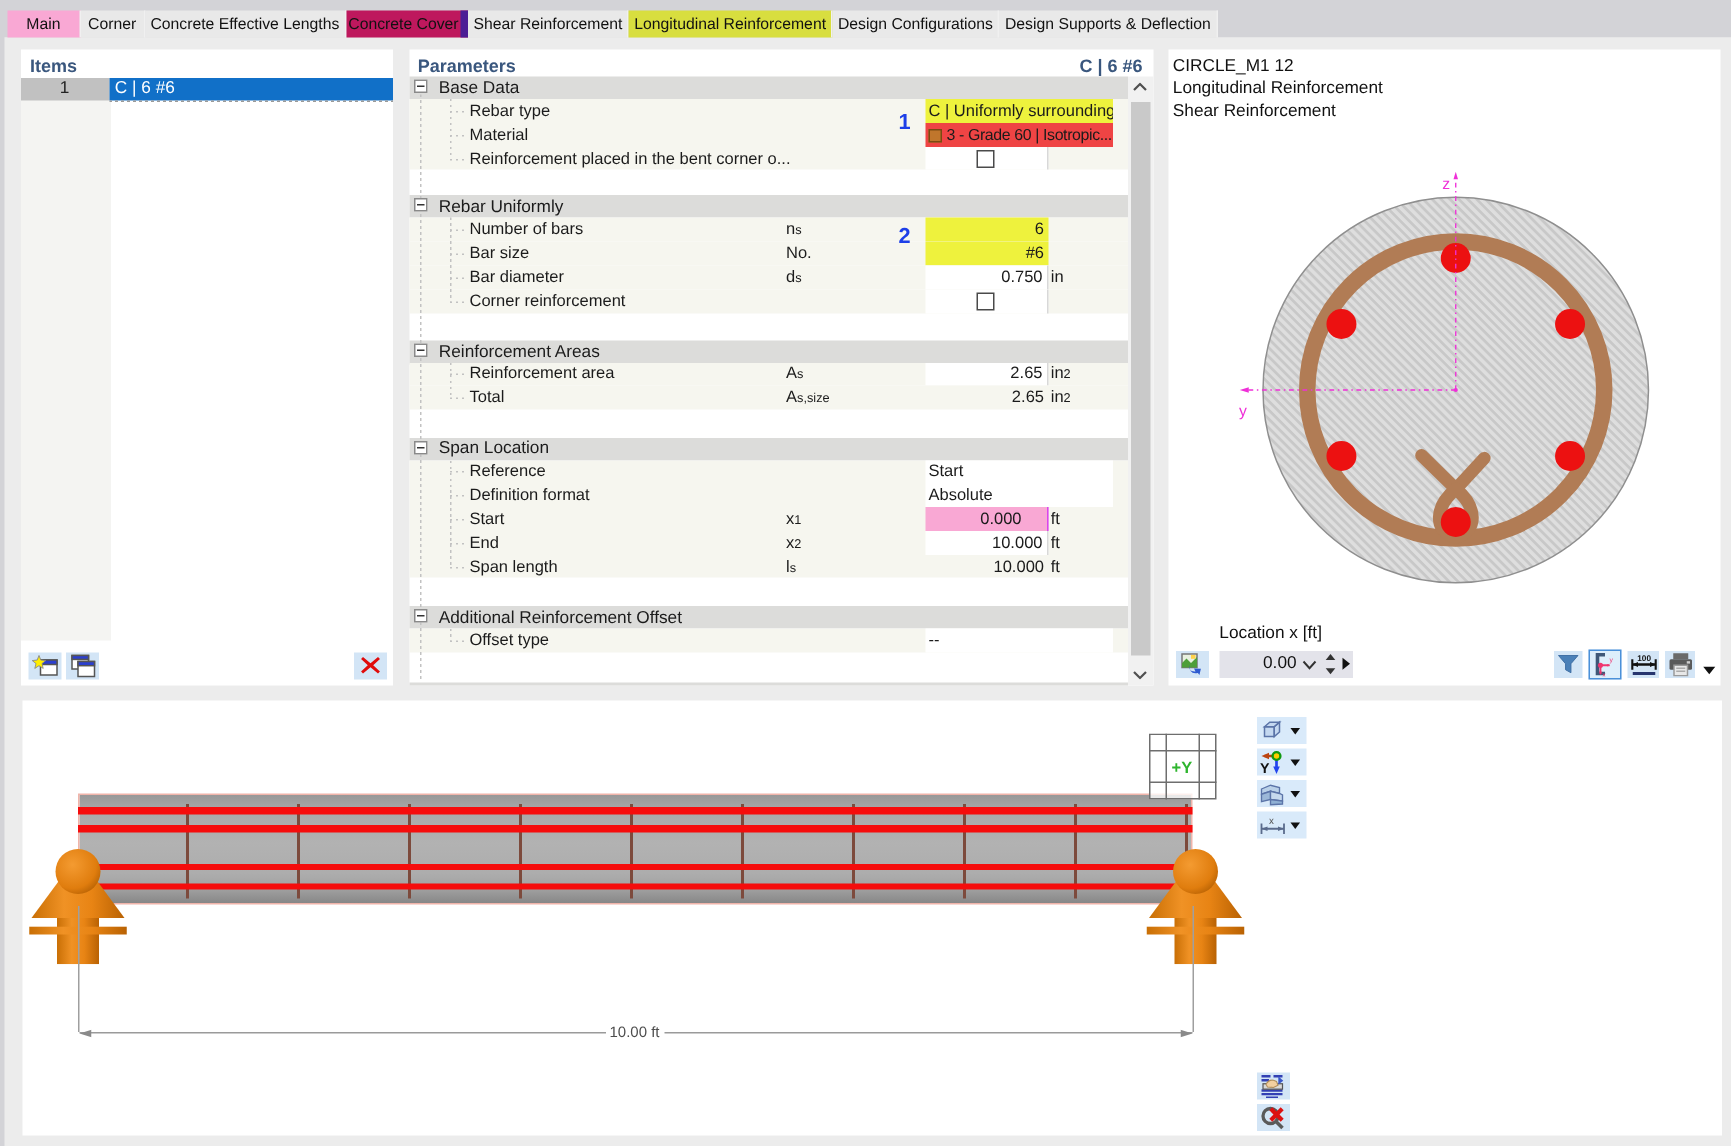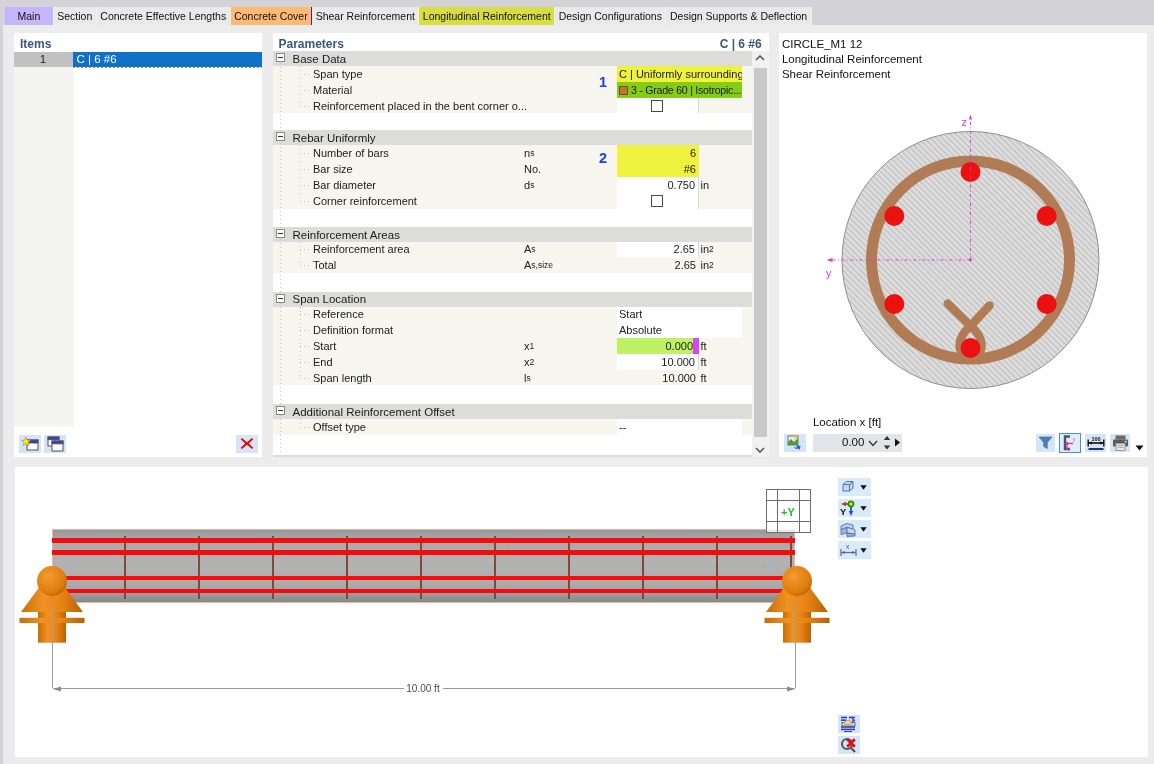--- a/index.html
+++ b/index.html
@@ -21,24 +21,24 @@
 .mbox:after{content:"";position:absolute;left:1px;right:1px;top:3px;border-top:1px solid #333}
 .icobtn{position:absolute;background:#d3e5f6;display:flex;align-items:center;justify-content:center}
 </style></head>
 <body>
 
 <div class="abs" style="left:0;top:0;width:1154px;height:24.5px;background:#d3d3d7"></div>
 <div class="abs" style="left:0;top:24.5px;width:1154px;height:739.5px;background:#ececec"></div>
 <div class="abs" style="left:0;top:0;width:3px;height:764px;background:#d3d3d7"></div>
 <div class="abs" style="left:5px;top:7px;height:17.5px;display:flex;font-size:10.5px;color:#111">
 
-<div style="background:#c4b5fd;width:48.8px;height:17.5px;display:flex;align-items:center;justify-content:center;border-right:1px solid #f0f0f0;white-space:nowrap;overflow:hidden">Main</div>
-<div style="background:#e9e9e9;width:43px;height:17.5px;display:flex;align-items:center;justify-content:center;border-right:1px solid #f0f0f0;white-space:nowrap;overflow:hidden">Section</div>
+<div style="background:#f9a8d4;width:48.8px;height:17.5px;display:flex;align-items:center;justify-content:center;border-right:1px solid #f0f0f0;white-space:nowrap;overflow:hidden">Main</div>
+<div style="background:#e9e9e9;width:43px;height:17.5px;display:flex;align-items:center;justify-content:center;border-right:1px solid #f0f0f0;white-space:nowrap;overflow:hidden">Corner</div>
 <div style="background:#e9e9e9;width:133.9px;height:17.5px;display:flex;align-items:center;justify-content:center;border-right:1px solid #f0f0f0;white-space:nowrap;overflow:hidden">Concrete Effective Lengths</div>
-<div style="background:#fdba74;width:81.5px;height:17.5px;display:flex;align-items:center;justify-content:center;border-right:1px solid #4c1d95;white-space:nowrap;overflow:hidden">Concrete Cover</div>
+<div style="background:#be185d;width:81.5px;height:17.5px;display:flex;align-items:center;justify-content:center;border-right:5px solid #4c1d95;white-space:nowrap;overflow:hidden">Concrete Cover</div>
 <div style="background:#e9e9e9;width:107.2px;height:17.5px;display:flex;align-items:center;justify-content:center;border-right:1px solid #f0f0f0;white-space:nowrap;overflow:hidden">Shear Reinforcement</div>
 <div style="background:#d8de3f;width:135.8px;height:17.5px;display:flex;align-items:center;justify-content:center;border-right:1px solid #f0f0f0;white-space:nowrap;overflow:hidden">Longitudinal Reinforcement</div>
 <div style="background:#e9e9e9;width:111.3px;height:17.5px;display:flex;align-items:center;justify-content:center;border-right:1px solid #f0f0f0;white-space:nowrap;overflow:hidden">Design Configurations</div>
 <div style="background:#e9e9e9;width:145.2px;height:17.5px;display:flex;align-items:center;justify-content:center;border-right:1px solid #f0f0f0;white-space:nowrap;overflow:hidden">Design Supports &amp; Deflection</div>
 </div>
 
 <div class="panel" style="left:13.5px;top:33px;width:248.8px;height:424px">
  <div class="hdrtxt abs" style="left:6.5px;top:4px">Items</div>
  <div class="abs" style="left:0;top:18.5px;width:60px;height:375.5px;background:#f4f4f2"></div>
  <div class="abs" style="left:0;top:18.5px;width:59px;height:15.5px;background:#c1c1c1;display:flex;align-items:center;justify-content:center;color:#222">1</div>
@@ -68,26 +68,26 @@
 
 <div class="panel" style="left:272.5px;top:33px;width:496.2px;height:424px">
  <div class="hdrtxt abs" style="left:6px;top:4px">Parameters</div>
  <div class="hdrtxt abs" style="right:7px;top:4px">C | 6 #6</div>
 </div>
 
 <div class="sechdr" style="top:51px;height:15px">
     <span style="position:absolute;left:20px;top:0;bottom:0;display:flex;align-items:center;white-space:nowrap">Base Data</span>
   </div>
 <div class="row" style="top:66px;height:16px">
-    <span class="lbl">Span type</span>
+    <span class="lbl">Rebar type</span>
     <div class="val" style="left:344px;width:125.5px;background:#eef23d;padding-left:2.5px">C | Uniformly surrounding</div>
   </div>
 <div class="row" style="top:82px;height:16px">
     <span class="lbl">Material</span>
-    <div class="val" style="left:344px;width:125.5px;background:#84cc16;padding-left:2.5px">
+    <div class="val" style="left:344px;width:125.5px;background:#ef4444;padding-left:2.5px">
       <span style="display:inline-block;flex-shrink:0;width:9px;height:9px;background:#c0762c;border:1px solid #7a4a12;margin-right:3px"></span>
       <span style="font-size:10.6px;letter-spacing:-0.25px">3 - Grade 60 | Isotropic...</span>
     </div>
   </div>
 <div class="row" style="top:98px;height:15px">
     <span class="lbl">Reinforcement placed in the bent corner o...</span>
     <div class="val" style="left:344px;width:82.5px;background:#fff;border-right:1px solid #d8d8d8;justify-content:center">
       <span style="display:block;width:12px;height:12px;background:#fff;border:1px solid #4a4a4a"></span>
     </div>
   </div>
@@ -138,21 +138,21 @@
     <span class="lbl">Reference</span>
     <div class="val" style="left:344px;width:125.5px;background:#fff;padding-left:2.5px">Start</div>
   </div>
 <div class="row" style="top:322.3px;height:15.8px">
     <span class="lbl">Definition format</span>
     <div class="val" style="left:344px;width:125.5px;background:#fff;padding-left:2.5px">Absolute</div>
   </div>
 <div class="row" style="top:338.1px;height:15.8px">
     <span class="lbl">Start</span>
     <span class="sym">x<sub>1</sub></span>
-    <div class="val" style="left:344px;width:82.5px;background:#bef264;border-right:6px solid #d946ef;justify-content:flex-end;padding-right:0">0.000</div>
+    <div class="val" style="left:344px;width:82.5px;background:#f9a8d4;border-right:1px solid #d946ef;justify-content:flex-end;padding-right:17px">0.000</div>
     <div class="unit">ft</div>
   </div>
 <div class="row" style="top:353.9px;height:15.8px">
     <span class="lbl">End</span>
     <span class="sym">x<sub>2</sub></span>
     <div class="val" style="left:344px;width:82.5px;background:#fff;border-right:1px solid #d8d8d8;justify-content:flex-end;padding-right:3px">10.000</div>
     <div class="unit">ft</div>
   </div>
 <div class="row" style="top:369.7px;height:15.8px">
     <span class="lbl">Span length</span>

